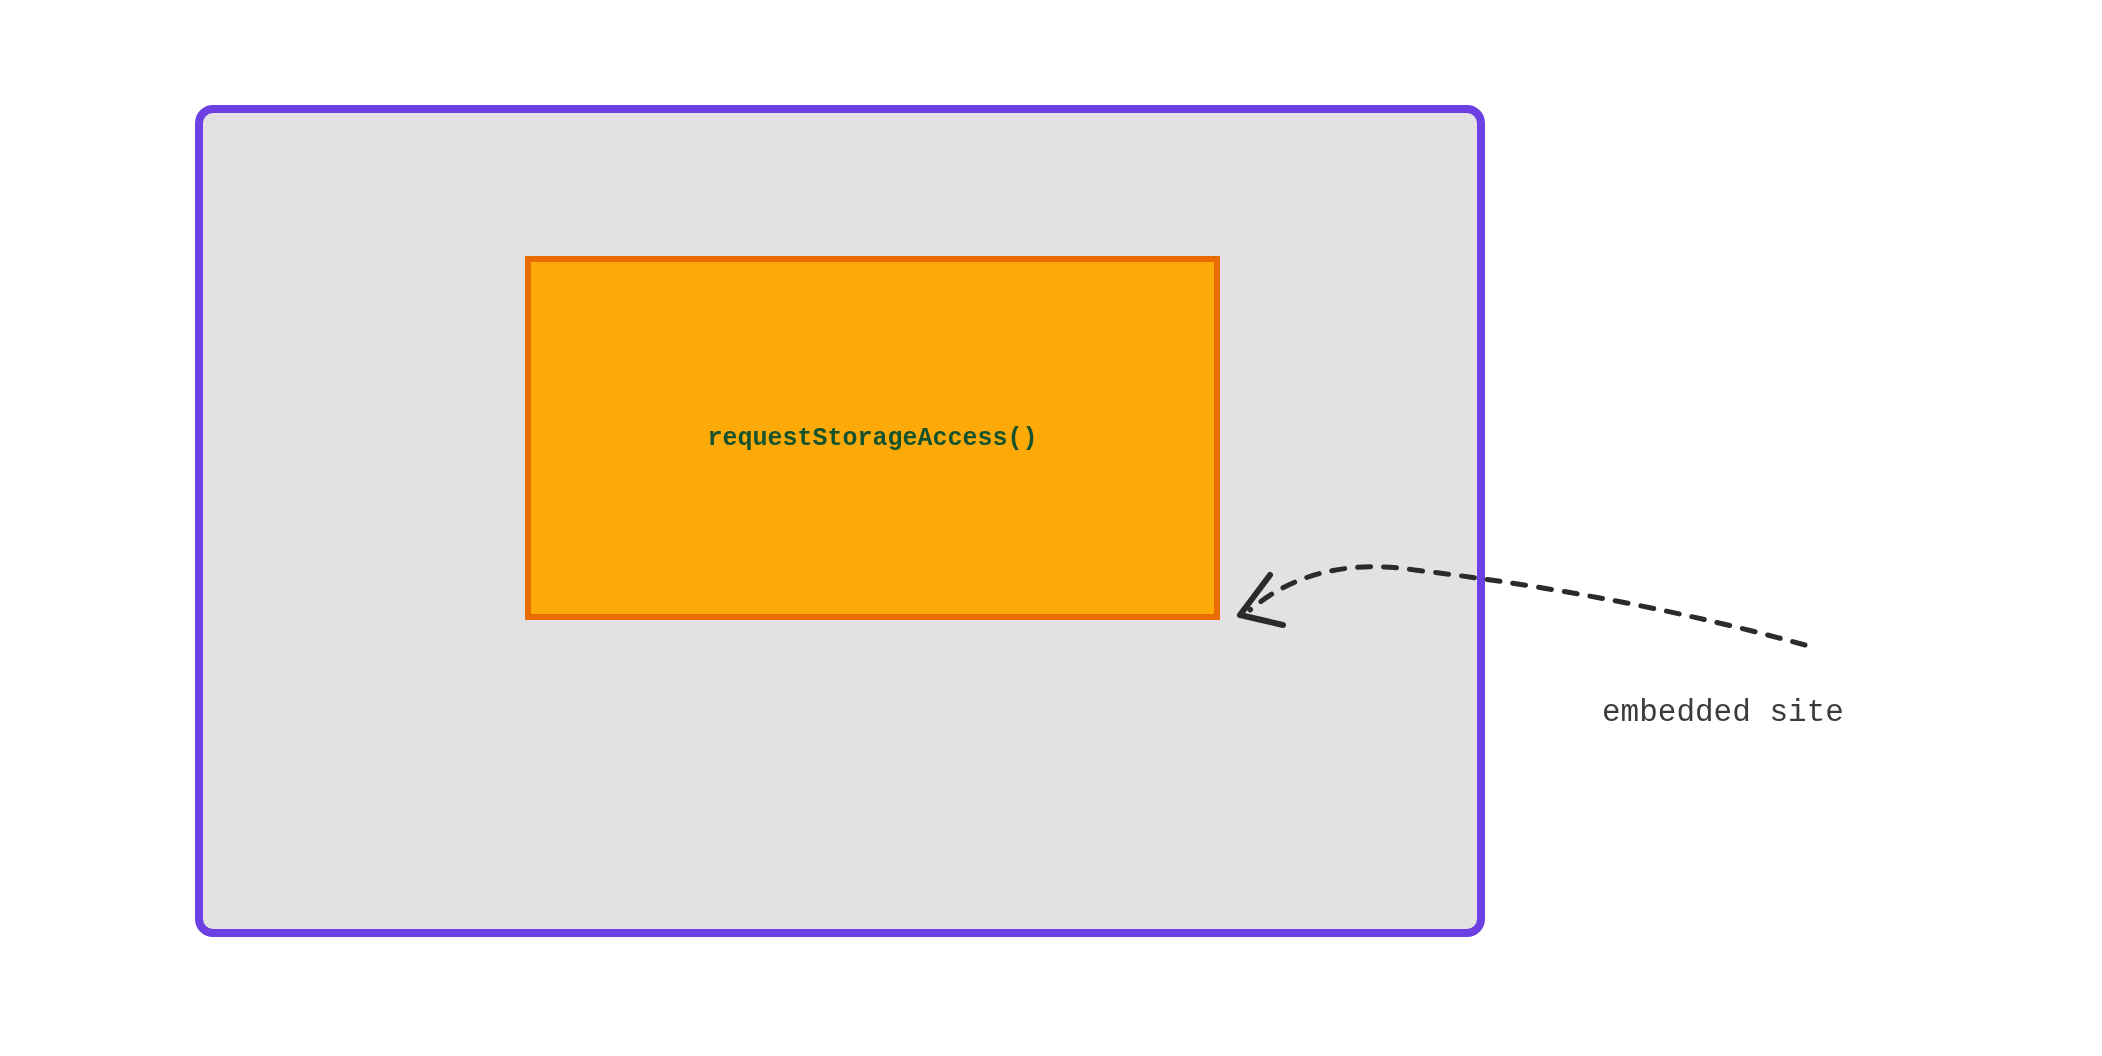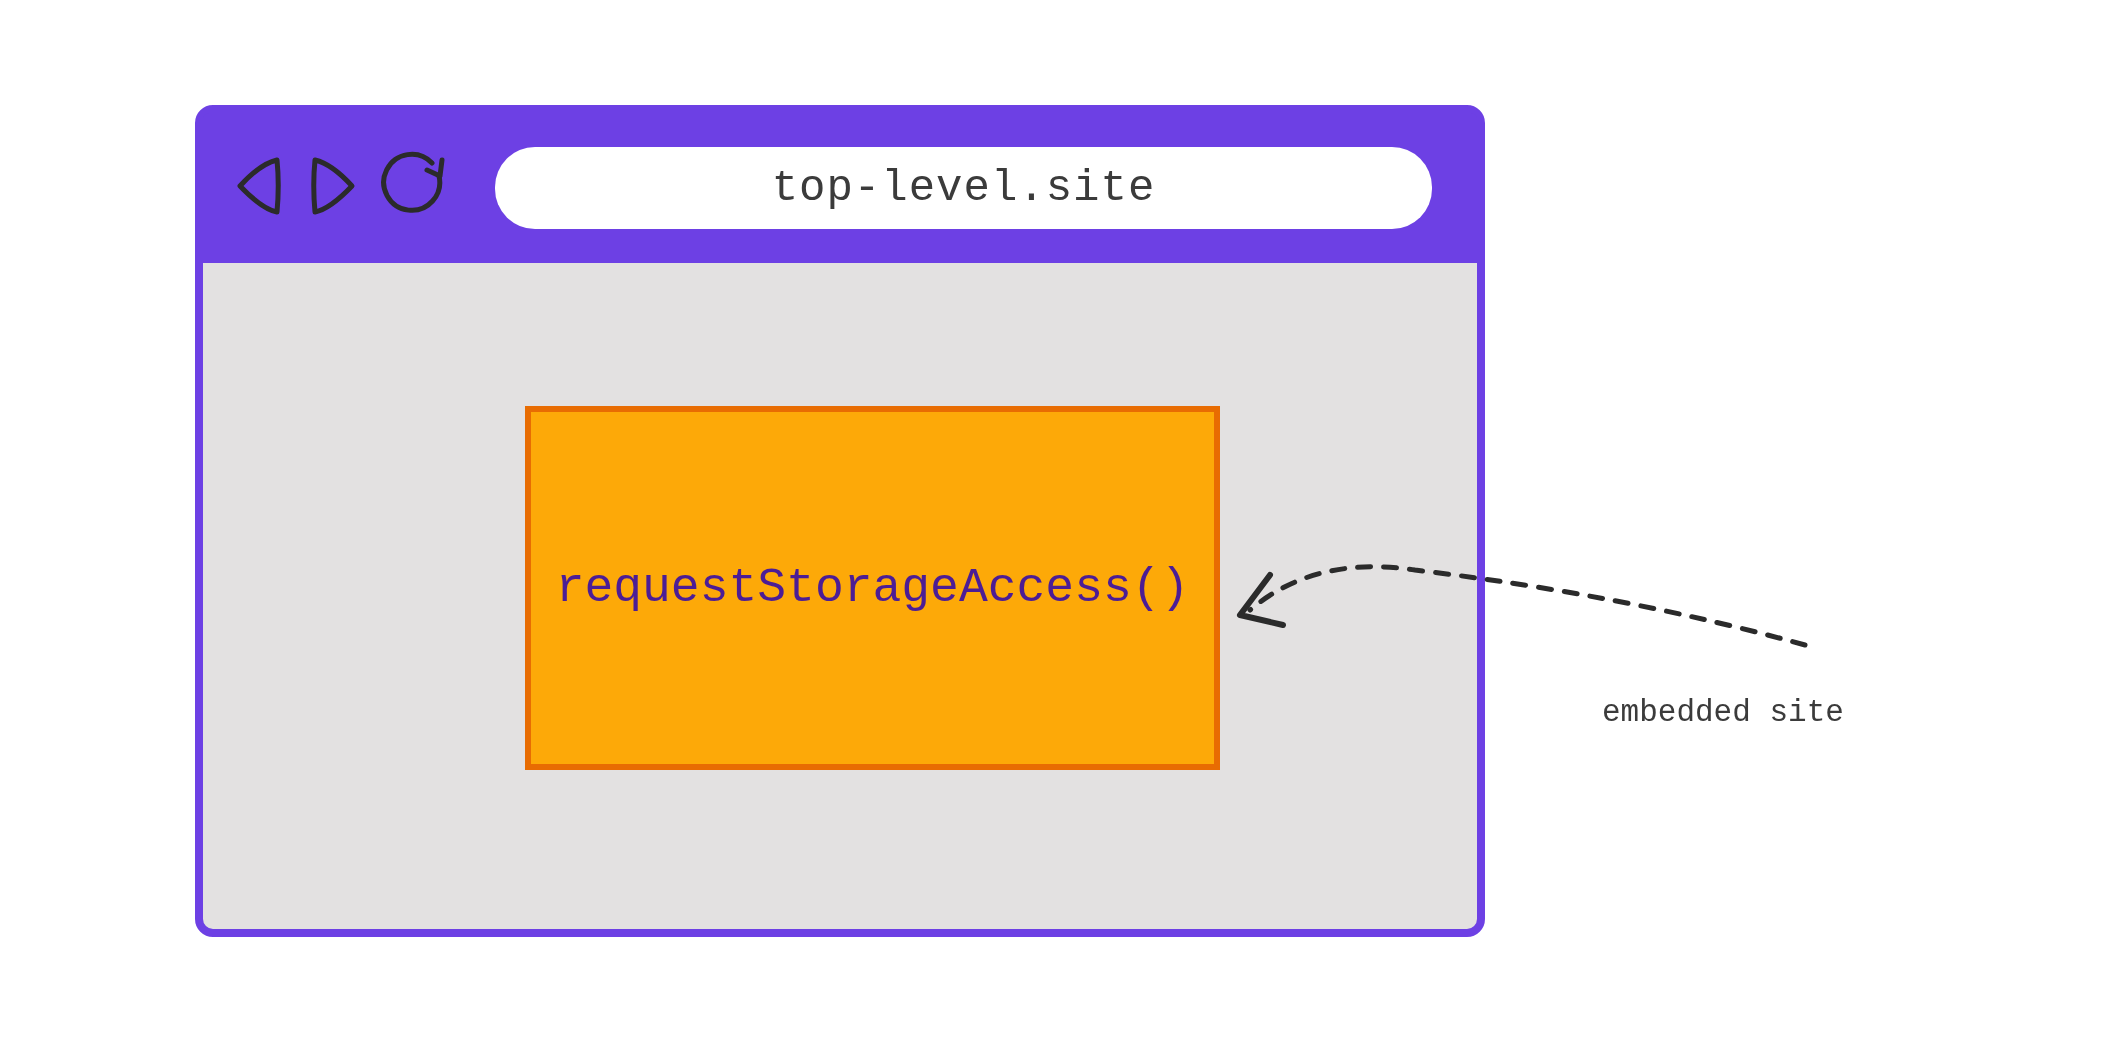--- a/index.html
+++ b/index.html
@@ -69,23 +69,23 @@
       top: 143px;
       width: 695px;
       height: 364px;
       background: #fda908;
       border: 6px solid #e86c02;
       display: flex;
       align-items: center;
       justify-content: center;
     }
     .embedded-site span {
-      font-size: 48px;
-      color: #4c1d95;
-      font-weight: 400;
+      font-size: 25px;
+      color: #14532d;
+      font-weight: 700;
     }
     .arrow-svg {
       position: absolute;
       left: 1225px;
       top: 530px;
       width: 620px;
       height: 130px;
       overflow: visible;
     }
     .label-text {
@@ -94,43 +94,20 @@
       top: 695px;
       font-size: 31px;
       color: #3b3b3b;
       font-weight: 500;
     }
   </style>
 </head>
 <body>
 
 <div class="browser-window">
-  <div class="browser-toolbar">
-    <div class="nav-icons">
-      <span>
-        <svg width="54" height="64" viewBox="0 0 54 64">
-          <path d="M 44 6 Q 46.5 31 44 58 Q 29 55 7 32 Q 27 10 44 6 Z" fill="none" stroke="#2b2b2b" stroke-width="5" stroke-linejoin="round" stroke-linecap="round"></path>
-        </svg>
-      </span>
-      <span>
-        <svg width="54" height="64" viewBox="0 0 54 64">
-          <path d="M 10 6 Q 7.5 31 10 58 Q 25 55 47 32 Q 27 10 10 6 Z" fill="none" stroke="#2b2b2b" stroke-width="5" stroke-linejoin="round" stroke-linecap="round"></path>
-        </svg>
-      </span>
-      <span>
-        <svg width="72" height="70" viewBox="0 0 72 70">
-          <path d="M 55 12 A 28 28 0 1 0 62 25" fill="none" stroke="#2b2b2b" stroke-width="5" stroke-linecap="round"></path>
-          <path d="M 50 19 L 63 25 L 65 9" fill="none" stroke="#2b2b2b" stroke-width="5" stroke-linecap="round" stroke-linejoin="round"></path>
-        </svg>
-      </span>
-    </div>
-    <div class="address-bar">
-      <span>top-level.site</span>
-    </div>
-  </div>
   <div class="viewport">
     <div class="embedded-site">
       <span>requestStorageAccess()</span>
     </div>
   </div>
 </div>
 
 <svg class="arrow-svg" viewBox="0 0 620 130">
   <path d="M 580 115 Q 400 65 190 40 Q 90 25 25 80" fill="none" stroke="#2b2b2b" stroke-width="5" stroke-dasharray="13 13" stroke-linecap="round"></path>
   <path d="M 45 45 L 15 85 L 58 95" fill="none" stroke="#2b2b2b" stroke-width="6" stroke-linecap="round" stroke-linejoin="round"></path>

